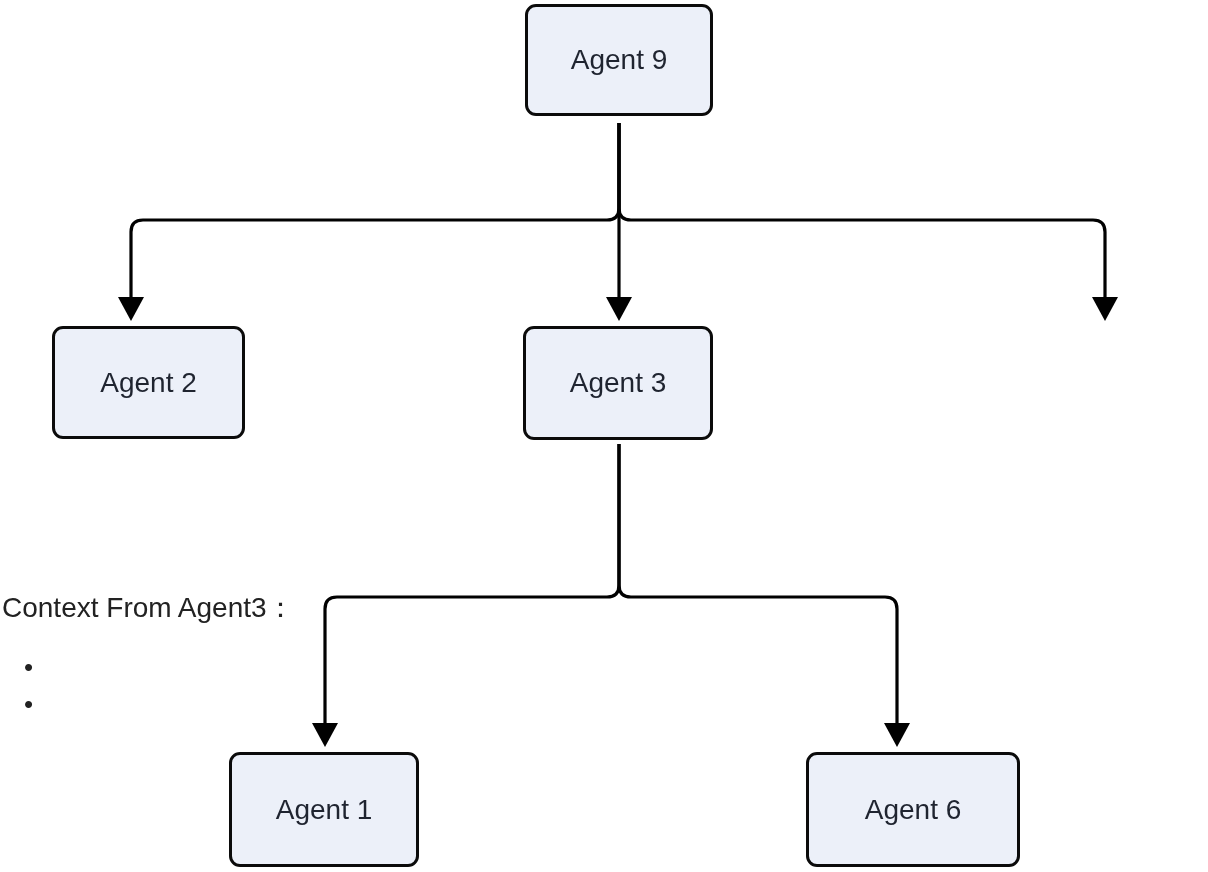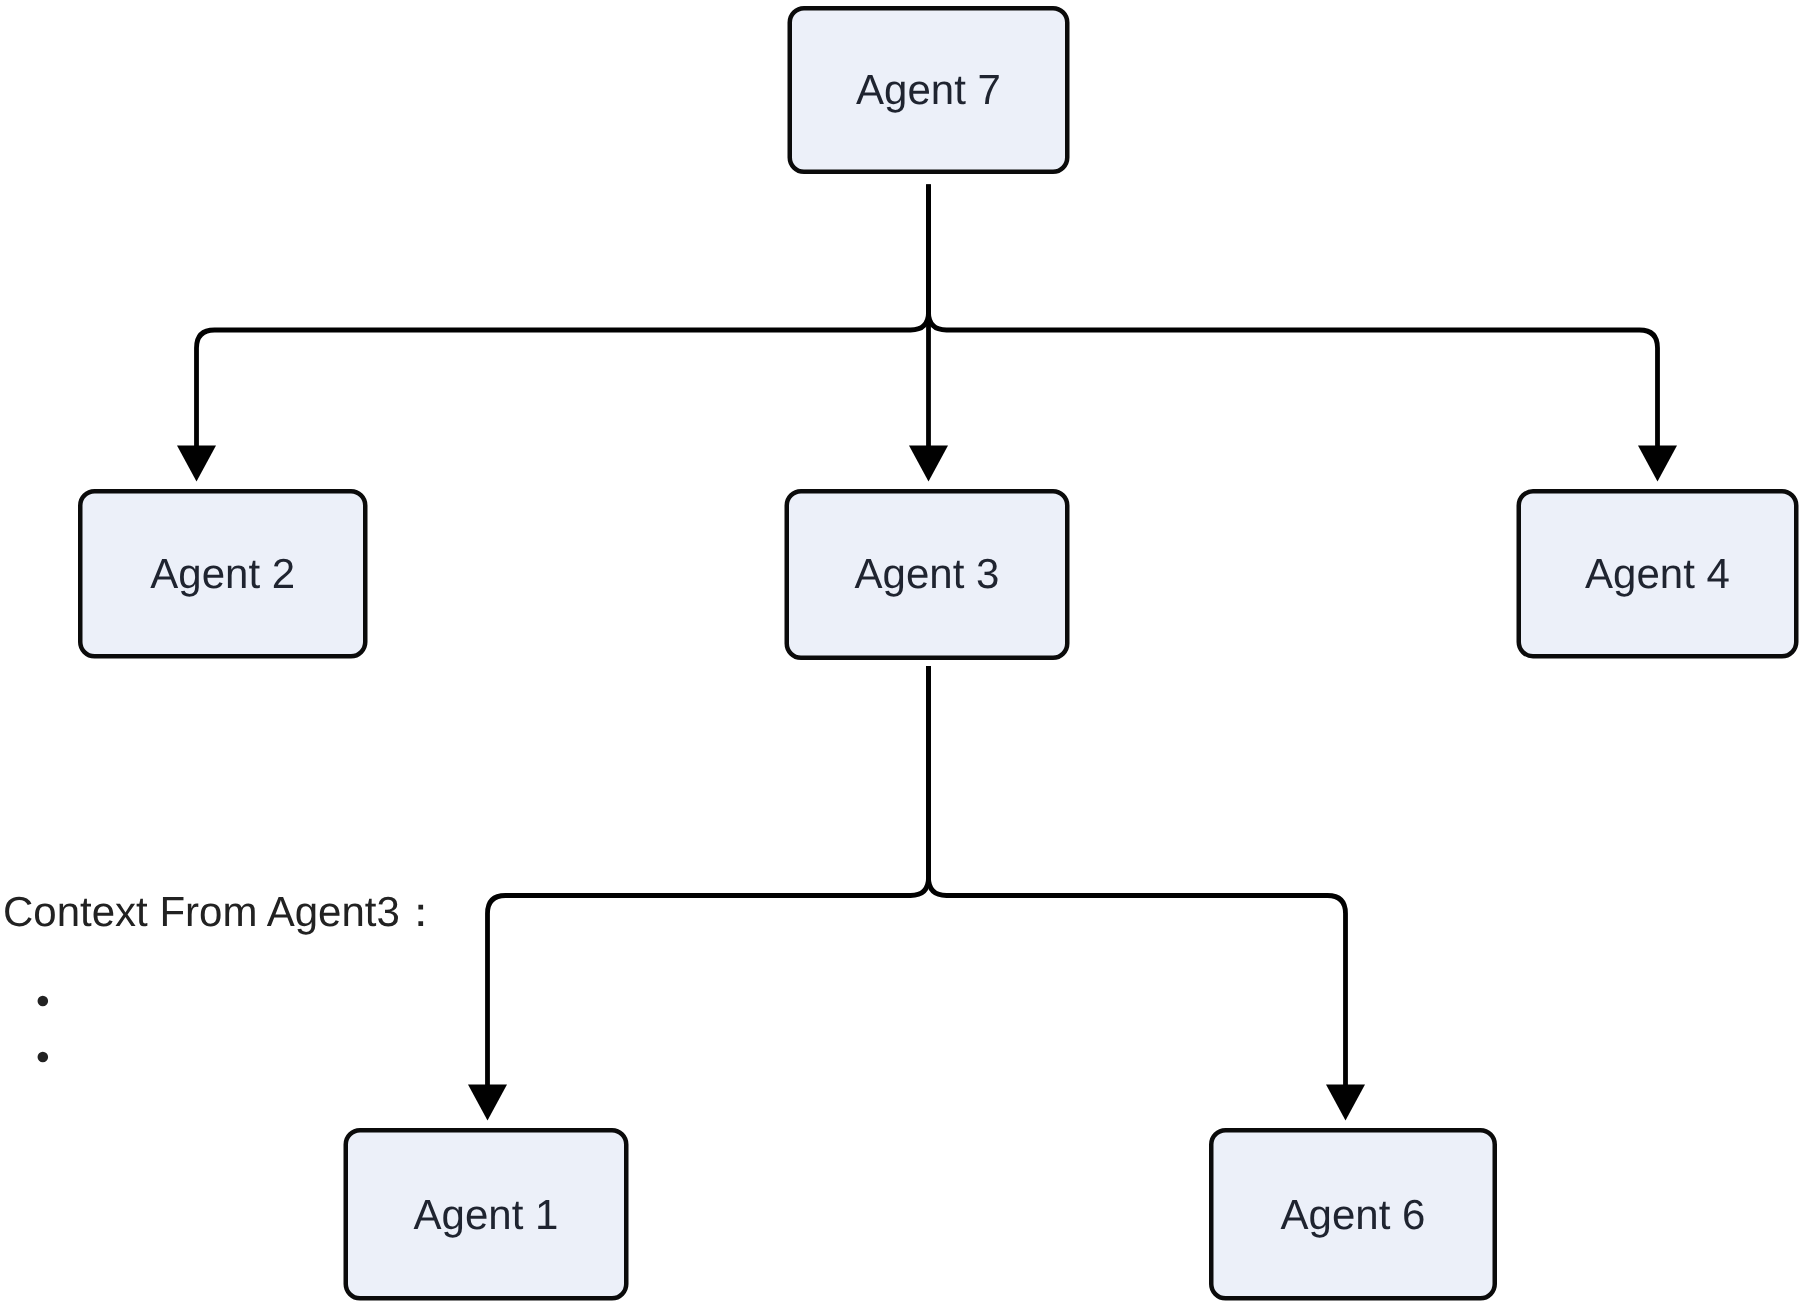--- a/index.html
+++ b/index.html
@@ -43,21 +43,21 @@
     color: #1f2430;
     font-size: 28px;
     line-height: 1;
     white-space: nowrap;
   }
   .node-agent1 { left: 525px; top: 4px;   width: 188px; height: 112px; }
   .node-agent2 { left: 52px;  top: 326px; width: 193px; height: 113px; }
   .node-agent3 { left: 523px; top: 326px; width: 190px; height: 114px; }
   .node-agent4 { left: 1011px;top: 326px; width: 188px; height: 113px; }
   .node-agent5 { left: 229px; top: 752px; width: 190px; height: 115px; }
-  .node-agent6 { left: 806px; top: 752px; width: 192px; height: 115px; }
+  .node-agent6 { left: 806px; top: 752px; width: 214px; height: 115px; }
   .annotation {
     position: absolute;
     left: 2px;
     top: 592px;
     width: 340px;
     color: #222222;
     font-size: 28px;
   }
   .annotation-title {
     margin: 0 0 25px 0;
@@ -95,30 +95,27 @@
     <polygon class="arrowhead" points="1092,297 1118,297 1105,321"></polygon>
 
     <path class="edge" d="M619,444 L619,585 Q619,597 607,597 L337,597 Q325,597 325,609 L325,724"></path>
     <polygon class="arrowhead" points="312,723 338,723 325,747"></polygon>
 
     <path class="edge" d="M619,444 L619,585 Q619,597 631,597 L885,597 Q897,597 897,609 L897,724"></path>
     <polygon class="arrowhead" points="884,723 910,723 897,747"></polygon>
   </svg>
 
   <div class="node node-agent1">
-    <span>Agent 7</span>
+    <span>Agent 9</span>
   </div>
   <div class="node node-agent2">
     <span>Agent 2</span>
   </div>
   <div class="node node-agent3">
     <span>Agent 3</span>
-  </div>
-  <div class="node node-agent4">
-    <span>Agent 4</span>
   </div>
   <div class="node node-agent5">
     <span>Agent 1</span>
   </div>
   <div class="node node-agent6">
     <span>Agent 6</span>
   </div>
 
   <div class="annotation">
     <p class="annotation-title">Context From Agent3：</p>

